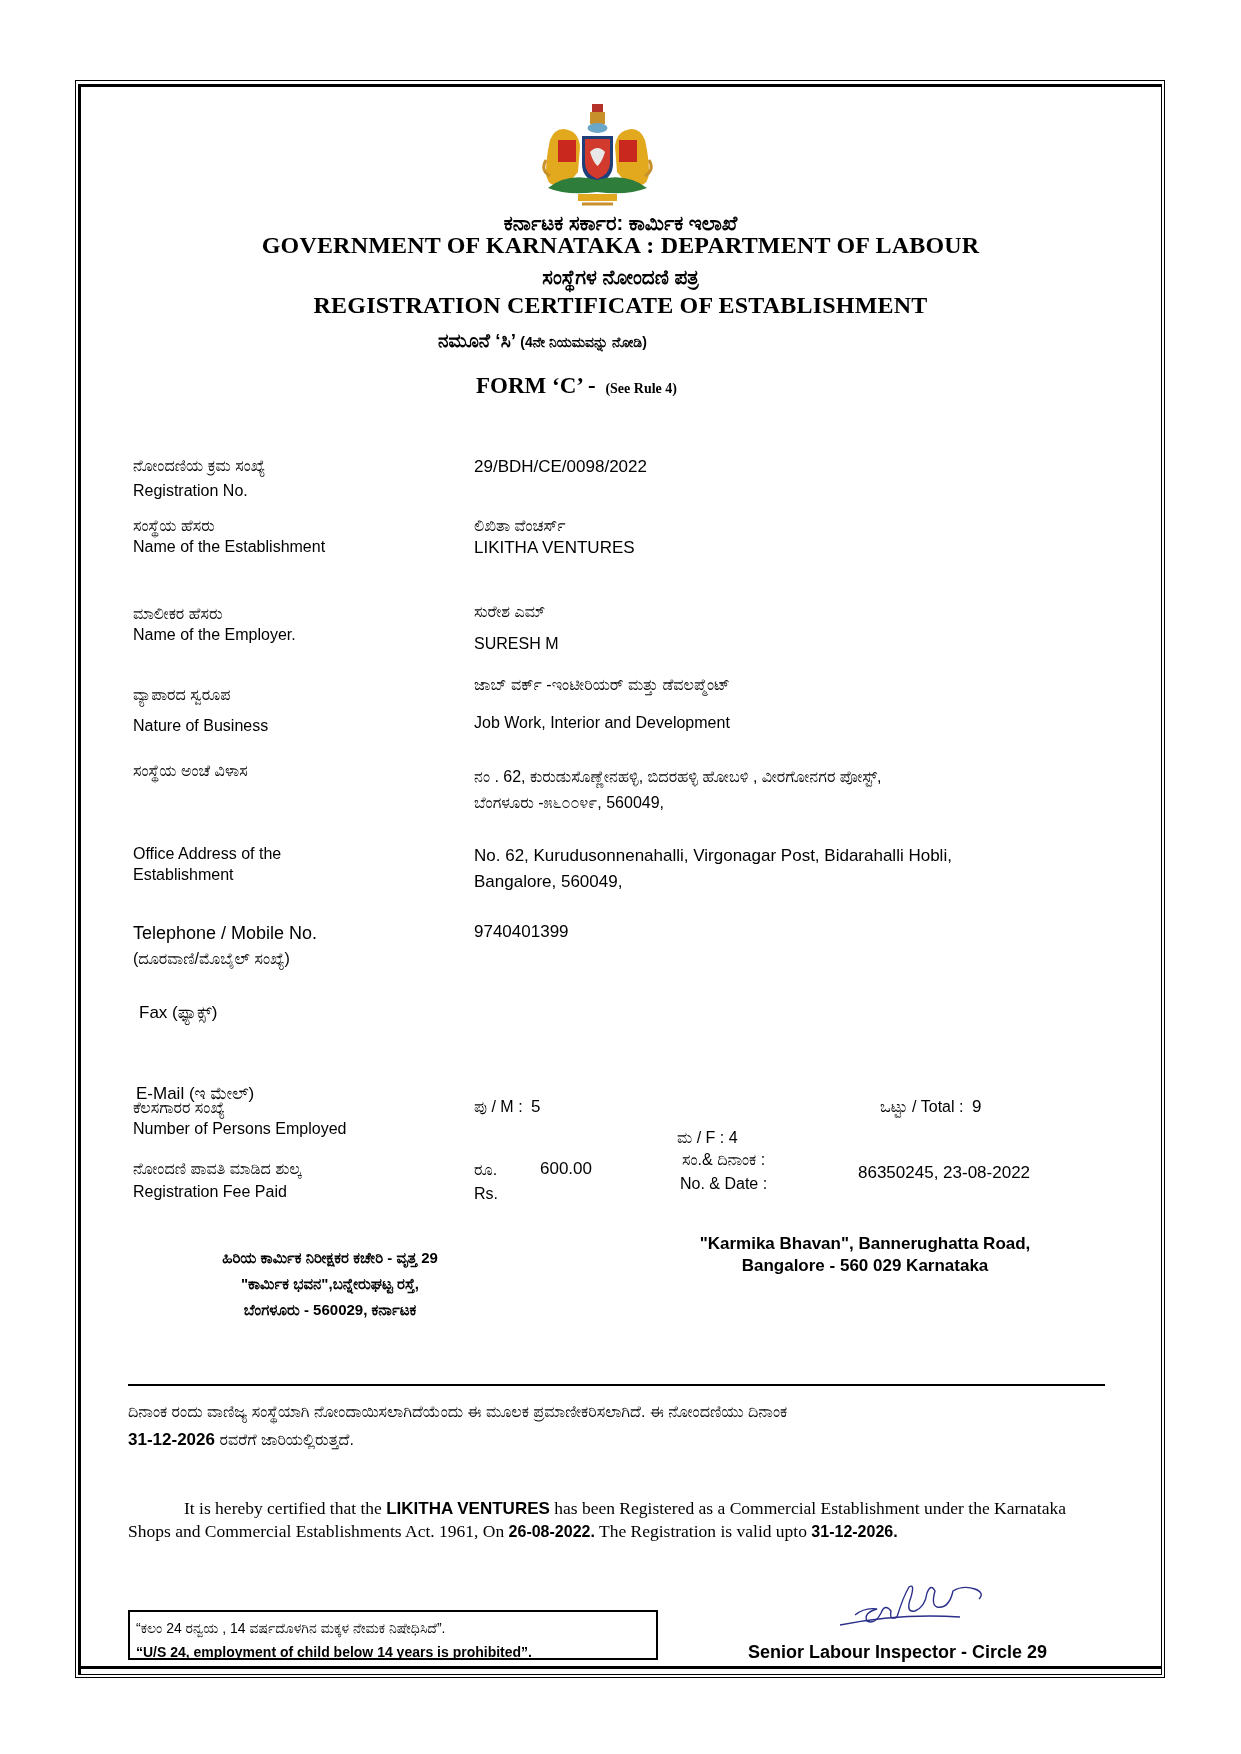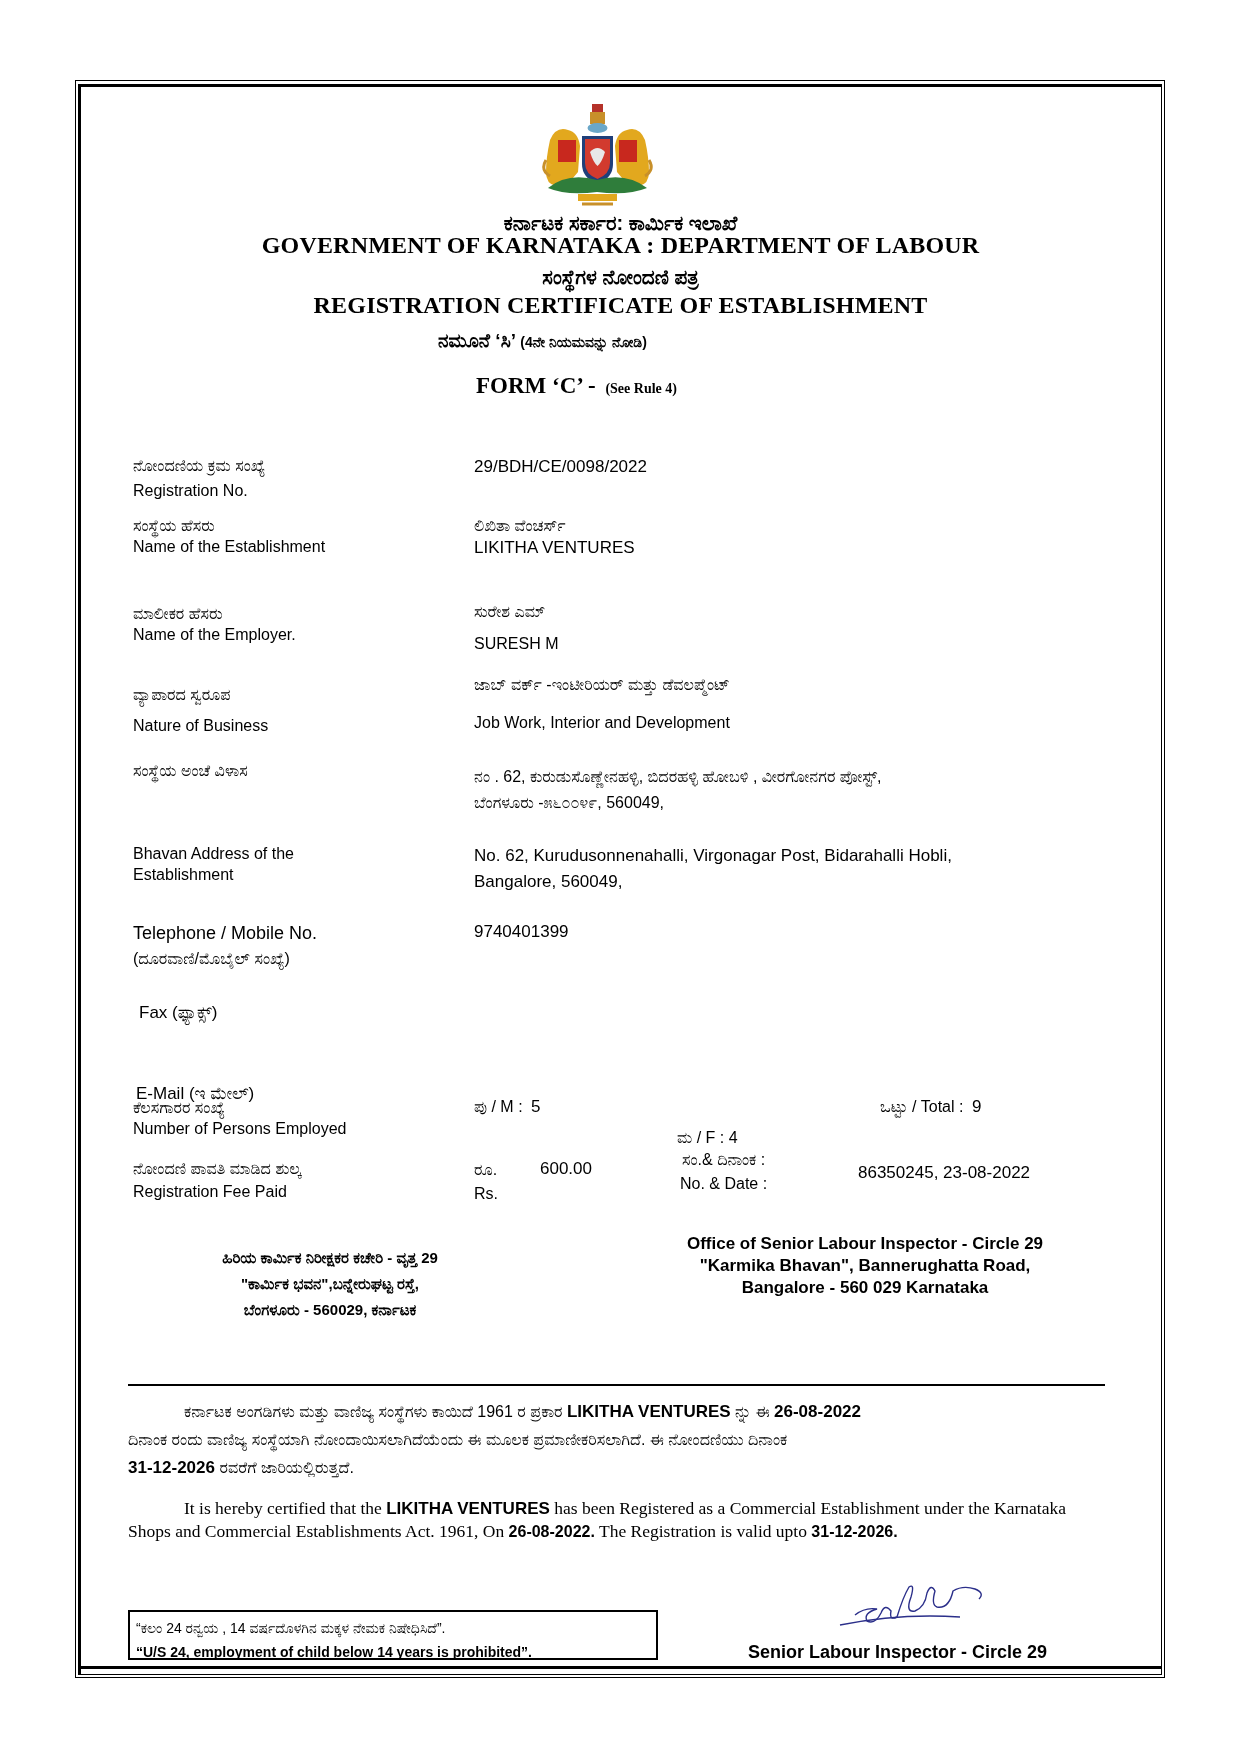--- a/index.html
+++ b/index.html
@@ -99,21 +99,21 @@
   <div style="margin-top:16px;">Job Work, Interior  and Development</div>
 </div>
 
 <div class="abs lbl kn" style="left:133px;top:760px;">ಸಂಸ್ಥೆಯ ಅಂಚೆ ವಿಳಾಸ</div>
 <div class="abs" style="left:474px;top:764px;font-size:16px;line-height:26px;">
   <div>ನಂ . 62, ಕುರುಡುಸೊಣ್ಣೇನಹಳ್ಳಿ, ಬಿದರಹಳ್ಳಿ  ಹೋಬಳಿ , ವೀರಗೋನಗರ ಪೋಸ್ಟ್,</div>
   <div>ಬೆಂಗಳೂರು -೫೬೦೦೪೯, 560049,</div>
 </div>
 
 <div class="abs lbl" style="left:133px;top:843px;">
-  <div>Bhavan Address of the</div>
+  <div>Office Address of the</div>
   <div>Establishment</div>
 </div>
 <div class="abs" style="left:474px;top:843px;font-size:17px;line-height:26px;">
   <div>No. 62, Kurudusonnenahalli, Virgonagar Post, Bidarahalli Hobli,</div>
   <div>Bangalore, 560049,</div>
 </div>
 
 <div class="abs" style="left:133px;top:920px;font-size:18px;line-height:26px;">
   <div>Telephone / Mobile No.</div>
   <div style="font-size:16px;">(ದೂರವಾಣಿ/ಮೊಬೈಲ್ ಸಂಖ್ಯೆ)</div>
@@ -157,31 +157,27 @@
   <div>No. &amp; Date :</div>
 </div>
 <div class="abs val" style="left:858px;top:1162px;">86350245, 23-08-2022</div>
 
 <div class="abs center bold" style="left:140px;width:380px;top:1245px;font-size:15px;line-height:26px;">
   <div>ಹಿರಿಯ ಕಾರ್ಮಿಕ ನಿರೀಕ್ಷಕರ ಕಚೇರಿ - ವೃತ್ತ 29</div>
   <div>"ಕಾರ್ಮಿಕ ಭವನ",ಬನ್ನೇರುಘಟ್ಟ ರಸ್ತೆ,</div>
   <div>ಬೆಂಗಳೂರು - 560029, ಕರ್ನಾಟಕ</div>
 </div>
 <div class="abs center bold" style="left:630px;width:470px;top:1233px;font-size:17px;line-height:22px;">
-  <div>Office of Senior Labour Inspector - Circle 29</div>
   <div>"Karmika Bhavan", Bannerughatta Road,</div>
   <div>Bangalore - 560 029 Karnataka</div>
 </div>
 
 <div class="rule"></div>
 
 <div class="para" style="left:128px;top:1398px;width:980px;font-size:16px;">
-  <div style="text-indent:56px;">
-    <span>ಕರ್ನಾಟಕ ಅಂಗಡಿಗಳು ಮತ್ತು ವಾಣಿಜ್ಯ ಸಂಸ್ಥೆಗಳು ಕಾಯಿದೆ 1961 ರ  ಪ್ರಕಾರ </span><b style="font-size:17px;">LIKITHA VENTURES</b><span> ನ್ನು ಈ </span><b style="font-size:17px;">26-08-2022</b>
-  </div>
   <div>ದಿನಾಂಕ  ರಂದು  ವಾಣಿಜ್ಯ ಸಂಸ್ಥೆಯಾಗಿ ನೋಂದಾಯಿಸಲಾಗಿದೆಯೆಂದು ಈ ಮೂಲಕ ಪ್ರಮಾಣೀಕರಿಸಲಾಗಿದೆ. ಈ ನೋಂದಣಿಯು ದಿನಾಂಕ</div>
   <div><b style="font-size:17px;">31-12-2026</b><span> ರವರೆಗೆ ಜಾರಿಯಲ್ಲಿರುತ್ತದೆ.</span></div>
 </div>
 
 <div class="para serif" style="left:128px;top:1497px;width:985px;font-size:17.5px;line-height:23px;">
   <span style="display:inline-block;width:56px;"></span><span>It is hereby certified that the  </span><b style="font-family:'Liberation Sans',sans-serif;font-size:17px;">LIKITHA VENTURES</b><span>  has been Registered as a Commercial Establishment under the Karnataka Shops and Commercial  Establishments Act. 1961, On </span><b style="font-family:'Liberation Sans',sans-serif;font-size:16px;">26-08-2022.</b><span> The Registration is valid upto </span><b style="font-family:'Liberation Sans',sans-serif;font-size:16px;">31-12-2026.</b>
 </div>
 
 <div class="notice-box">
   <div>“ಕಲಂ 24 ರನ್ವಯ , 14 ವರ್ಷದೊಳಗಿನ ಮಕ್ಕಳ ನೇಮಕ ನಿಷೇಧಿಸಿದೆ”.</div>

